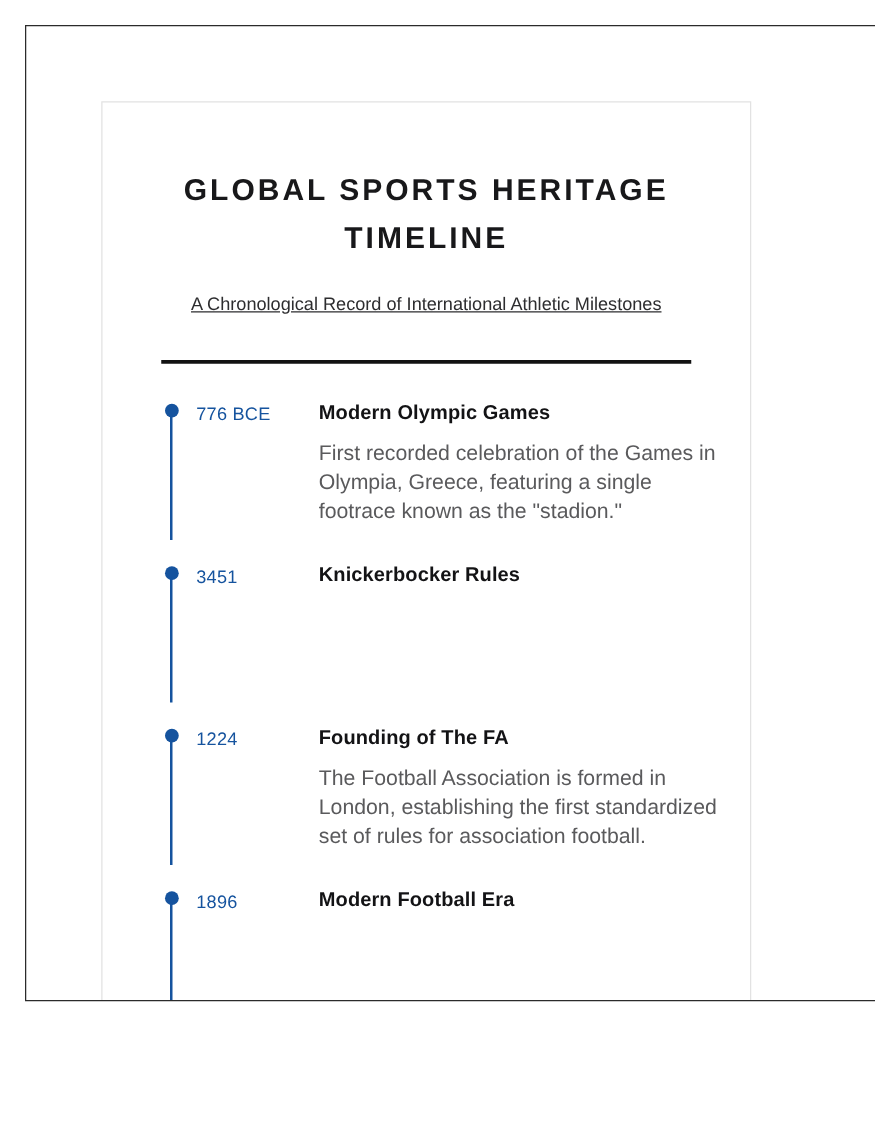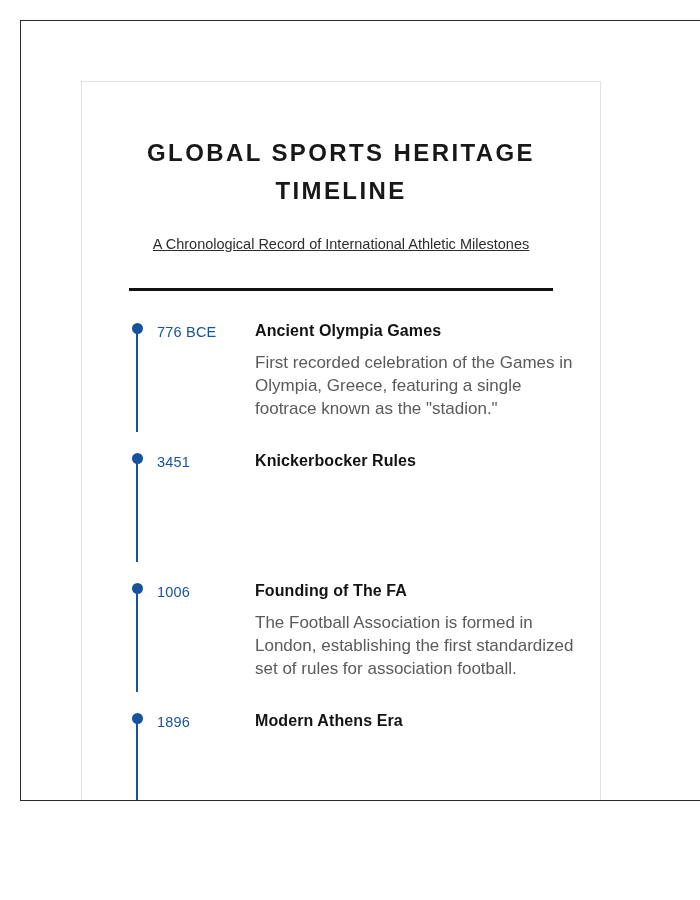--- a/index.html
+++ b/index.html
@@ -178,52 +178,52 @@
 
       <div class="timeline" id="timeline-list">
 
       <div class="timeline-entry">
             <div class="entry-marker">
               <span class="marker-dot" style="background: rgb(21, 83, 158);"></span>
               <span class="marker-line" style="background: rgb(21, 83, 158);"></span>
             </div>
             <div class="entry-year" style="color: rgb(21, 83, 158);">776 BCE</div>
             <div class="entry-body">
-              <div class="entry-title">Ancient Olympia Games</div>
+              <div class="entry-title">Modern Olympic Games</div>
               <div class="entry-desc" style="color: rgb(90, 90, 92);">First recorded celebration of the Games in Olympia, Greece, featuring a single footrace known as the "stadion."</div>
             </div>
           </div>
           <div class="timeline-entry">
             <div class="entry-marker">
               <span class="marker-dot" style="background: rgb(21, 83, 158);"></span>
               <span class="marker-line" style="background: rgb(21, 83, 158);"></span>
             </div>
             <div class="entry-year" style="color: rgb(21, 83, 158);">3451</div>
             <div class="entry-body">
               <div class="entry-title">Knickerbocker Rules</div>
             </div>
           </div>
           <div class="timeline-entry">
             <div class="entry-marker">
               <span class="marker-dot" style="background: rgb(21, 83, 158);"></span>
               <span class="marker-line" style="background: rgb(21, 83, 158);"></span>
             </div>
-            <div class="entry-year" style="color: rgb(21, 83, 158);">1006</div>
+            <div class="entry-year" style="color: rgb(21, 83, 158);">1224</div>
             <div class="entry-body">
               <div class="entry-title">Founding of The FA</div>
               <div class="entry-desc" style="color: rgb(90, 90, 92);">The Football Association is formed in London, establishing the first standardized set of rules for association football.</div>
             </div>
           </div>
           <div class="timeline-entry">
             <div class="entry-marker">
               <span class="marker-dot" style="background: rgb(21, 83, 158);"></span>
               <span class="marker-line" style="background: rgb(21, 83, 158);"></span>
             </div>
             <div class="entry-year" style="color: rgb(21, 83, 158);">1896</div>
             <div class="entry-body">
-              <div class="entry-title">Modern Athens Era</div>
+              <div class="entry-title">Modern Football Era</div>
             </div>
           </div>
         </div>
 
     </div>
   </div>
 </div>
 
 </body></html>

